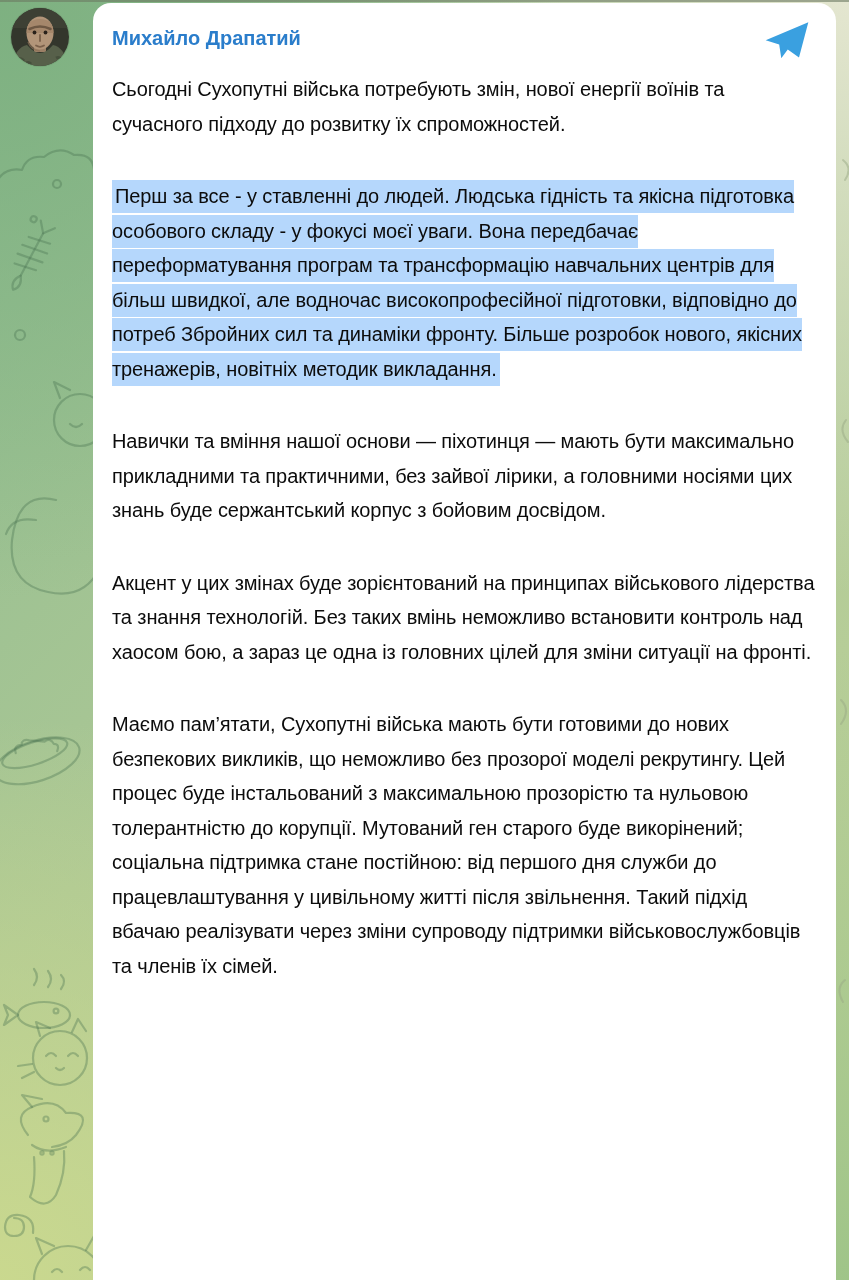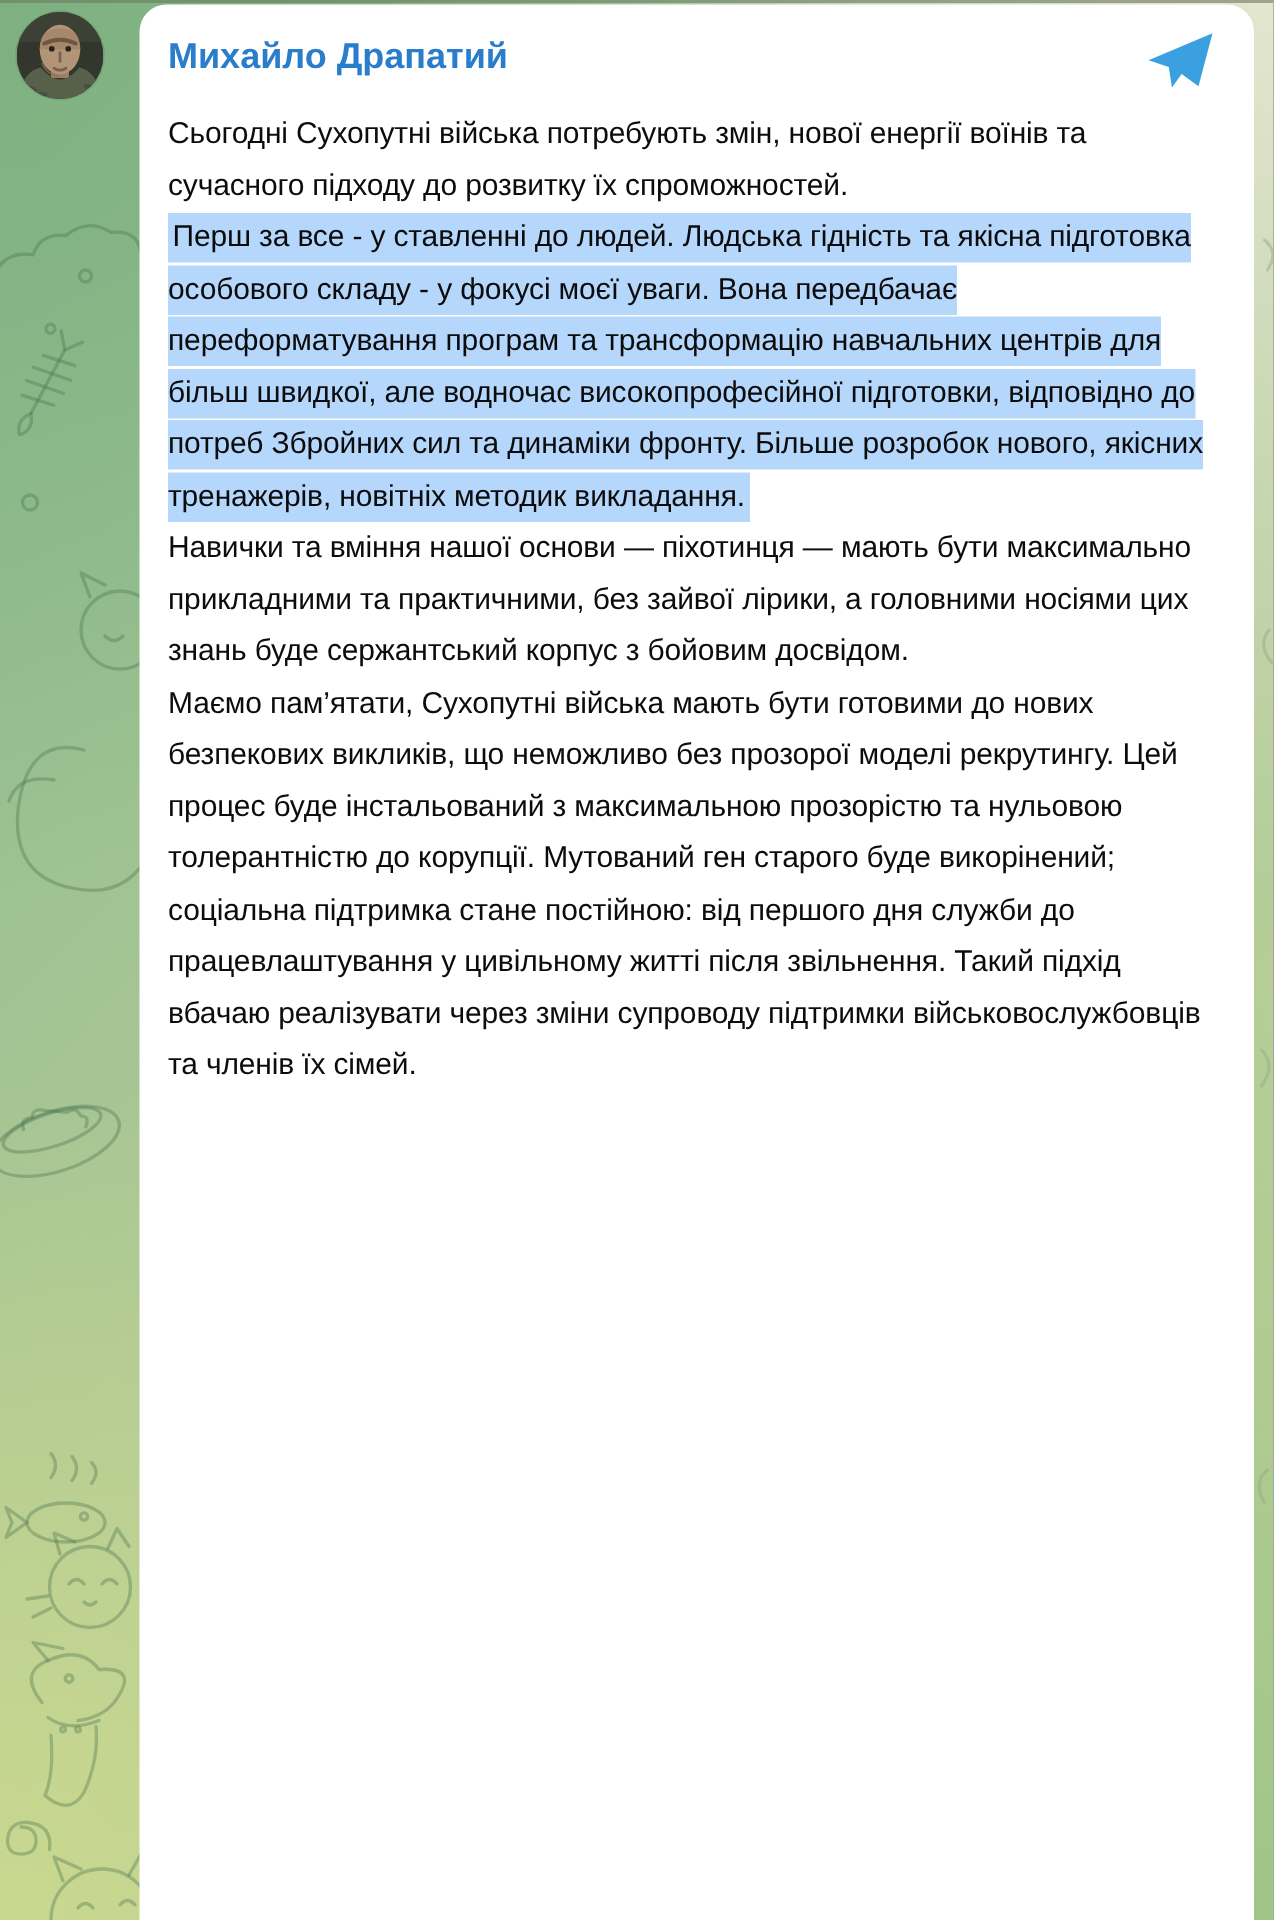--- a/index.html
+++ b/index.html
@@ -19,25 +19,25 @@
     position:absolute;left:93px;top:3px;width:743px;height:1277px;box-sizing:border-box;
     background:var(--bubble,#fff);border-radius:18px 18px 0 0;
     padding:18px 16px 0 19px;z-index:2;
   }
   .avatar{
     position:absolute;left:11px;top:8px;width:58px;height:58px;border-radius:50%;
     overflow:hidden;z-index:4;box-shadow:0 0 0 1px rgba(0,0,0,.08);
   }
   .avatar svg{display:block}
   .header{display:flex;justify-content:space-between;align-items:flex-start;margin-bottom:11px}
-  .name{font-size:24px;line-height:34px;font-weight:700;color:var(--name-blue,#2a7dcb);cursor:pointer}
+  .name{font-size:20px;line-height:34px;font-weight:700;color:var(--name-blue,#2a7dcb);cursor:pointer}
   .plane{width:46px;height:40px;margin-right:10px;flex:0 0 auto;cursor:pointer}
   .msg{font-size:20px;line-height:34.5px;color:var(--text,#0c0c0c);letter-spacing:-0.1px}
   .msg p{margin:0}
-  .msg p + p{}
+  .msg p + p{margin-top:38px}
   .hl{background:var(--selection,#b5d7fc);padding:5px 3px 6px 3px}
 </style>
 </head>
 <body>
 
 <div class="stage">
 
   <div class="topline"></div>
 
   <svg class="doodles" width="849" height="1280" viewBox="0 0 849 1280" aria-hidden="true">
@@ -124,17 +124,18 @@
       <span class="plane">
         <svg width="46" height="40" viewBox="0 0 24 21">
           <path fill="#3aa0e0" d="M23.2 0.6 L0.8 10.1 L7.9 12.4 L9.0 19.6 L12.4 14.9 L18.3 19.2 Z"></path>
         </svg>
       </span>
     </div>
     <div class="msg">
         <p><span class="">Сьогодні Сухопутні війська потребують змін, нової енергії воїнів та сучасного підходу до розвитку їх спроможностей.</span></p>
         <p><span class="hl">Перш за все - у ставленні до людей. Людська гідність та якісна підготовка особового складу - у фокусі моєї уваги. Вона передбачає переформатування програм та трансформацію навчальних центрів для більш швидкої, але водночас високопрофесійної підготовки, відповідно до потреб Збройних сил та динаміки фронту. Більше розробок нового, якісних тренажерів, новітніх методик викладання.</span></p>
         <p><span class="">Навички та вміння нашої основи — піхотинця — мають бути максимально прикладними та практичними, без зайвої лірики, а головними носіями цих знань буде сержантський корпус з бойовим досвідом.</span></p>
+        <p><span class="">Акцент у цих змінах буде зорієнтований на принципах військового лідерства та знання технологій. Без таких вмінь неможливо встановити контроль над хаосом бою, а зараз це одна із головних цілей для зміни ситуації на фронті.</span></p>
         <p><span class="">Маємо пам’ятати, Сухопутні війська мають бути готовими до нових безпекових викликів, що неможливо без прозорої моделі рекрутингу. Цей процес буде інстальований з максимальною прозорістю та нульовою толерантністю до корупції. Мутований ген старого буде викорінений; соціальна підтримка стане постійною: від першого дня служби до працевлаштування у цивільному житті після звільнення. Такий підхід вбачаю реалізувати через зміни супроводу підтримки військовослужбовців та членів їх сімей.</span></p>
       </div>
   </div>
 
 </div>
 
 </body></html>

